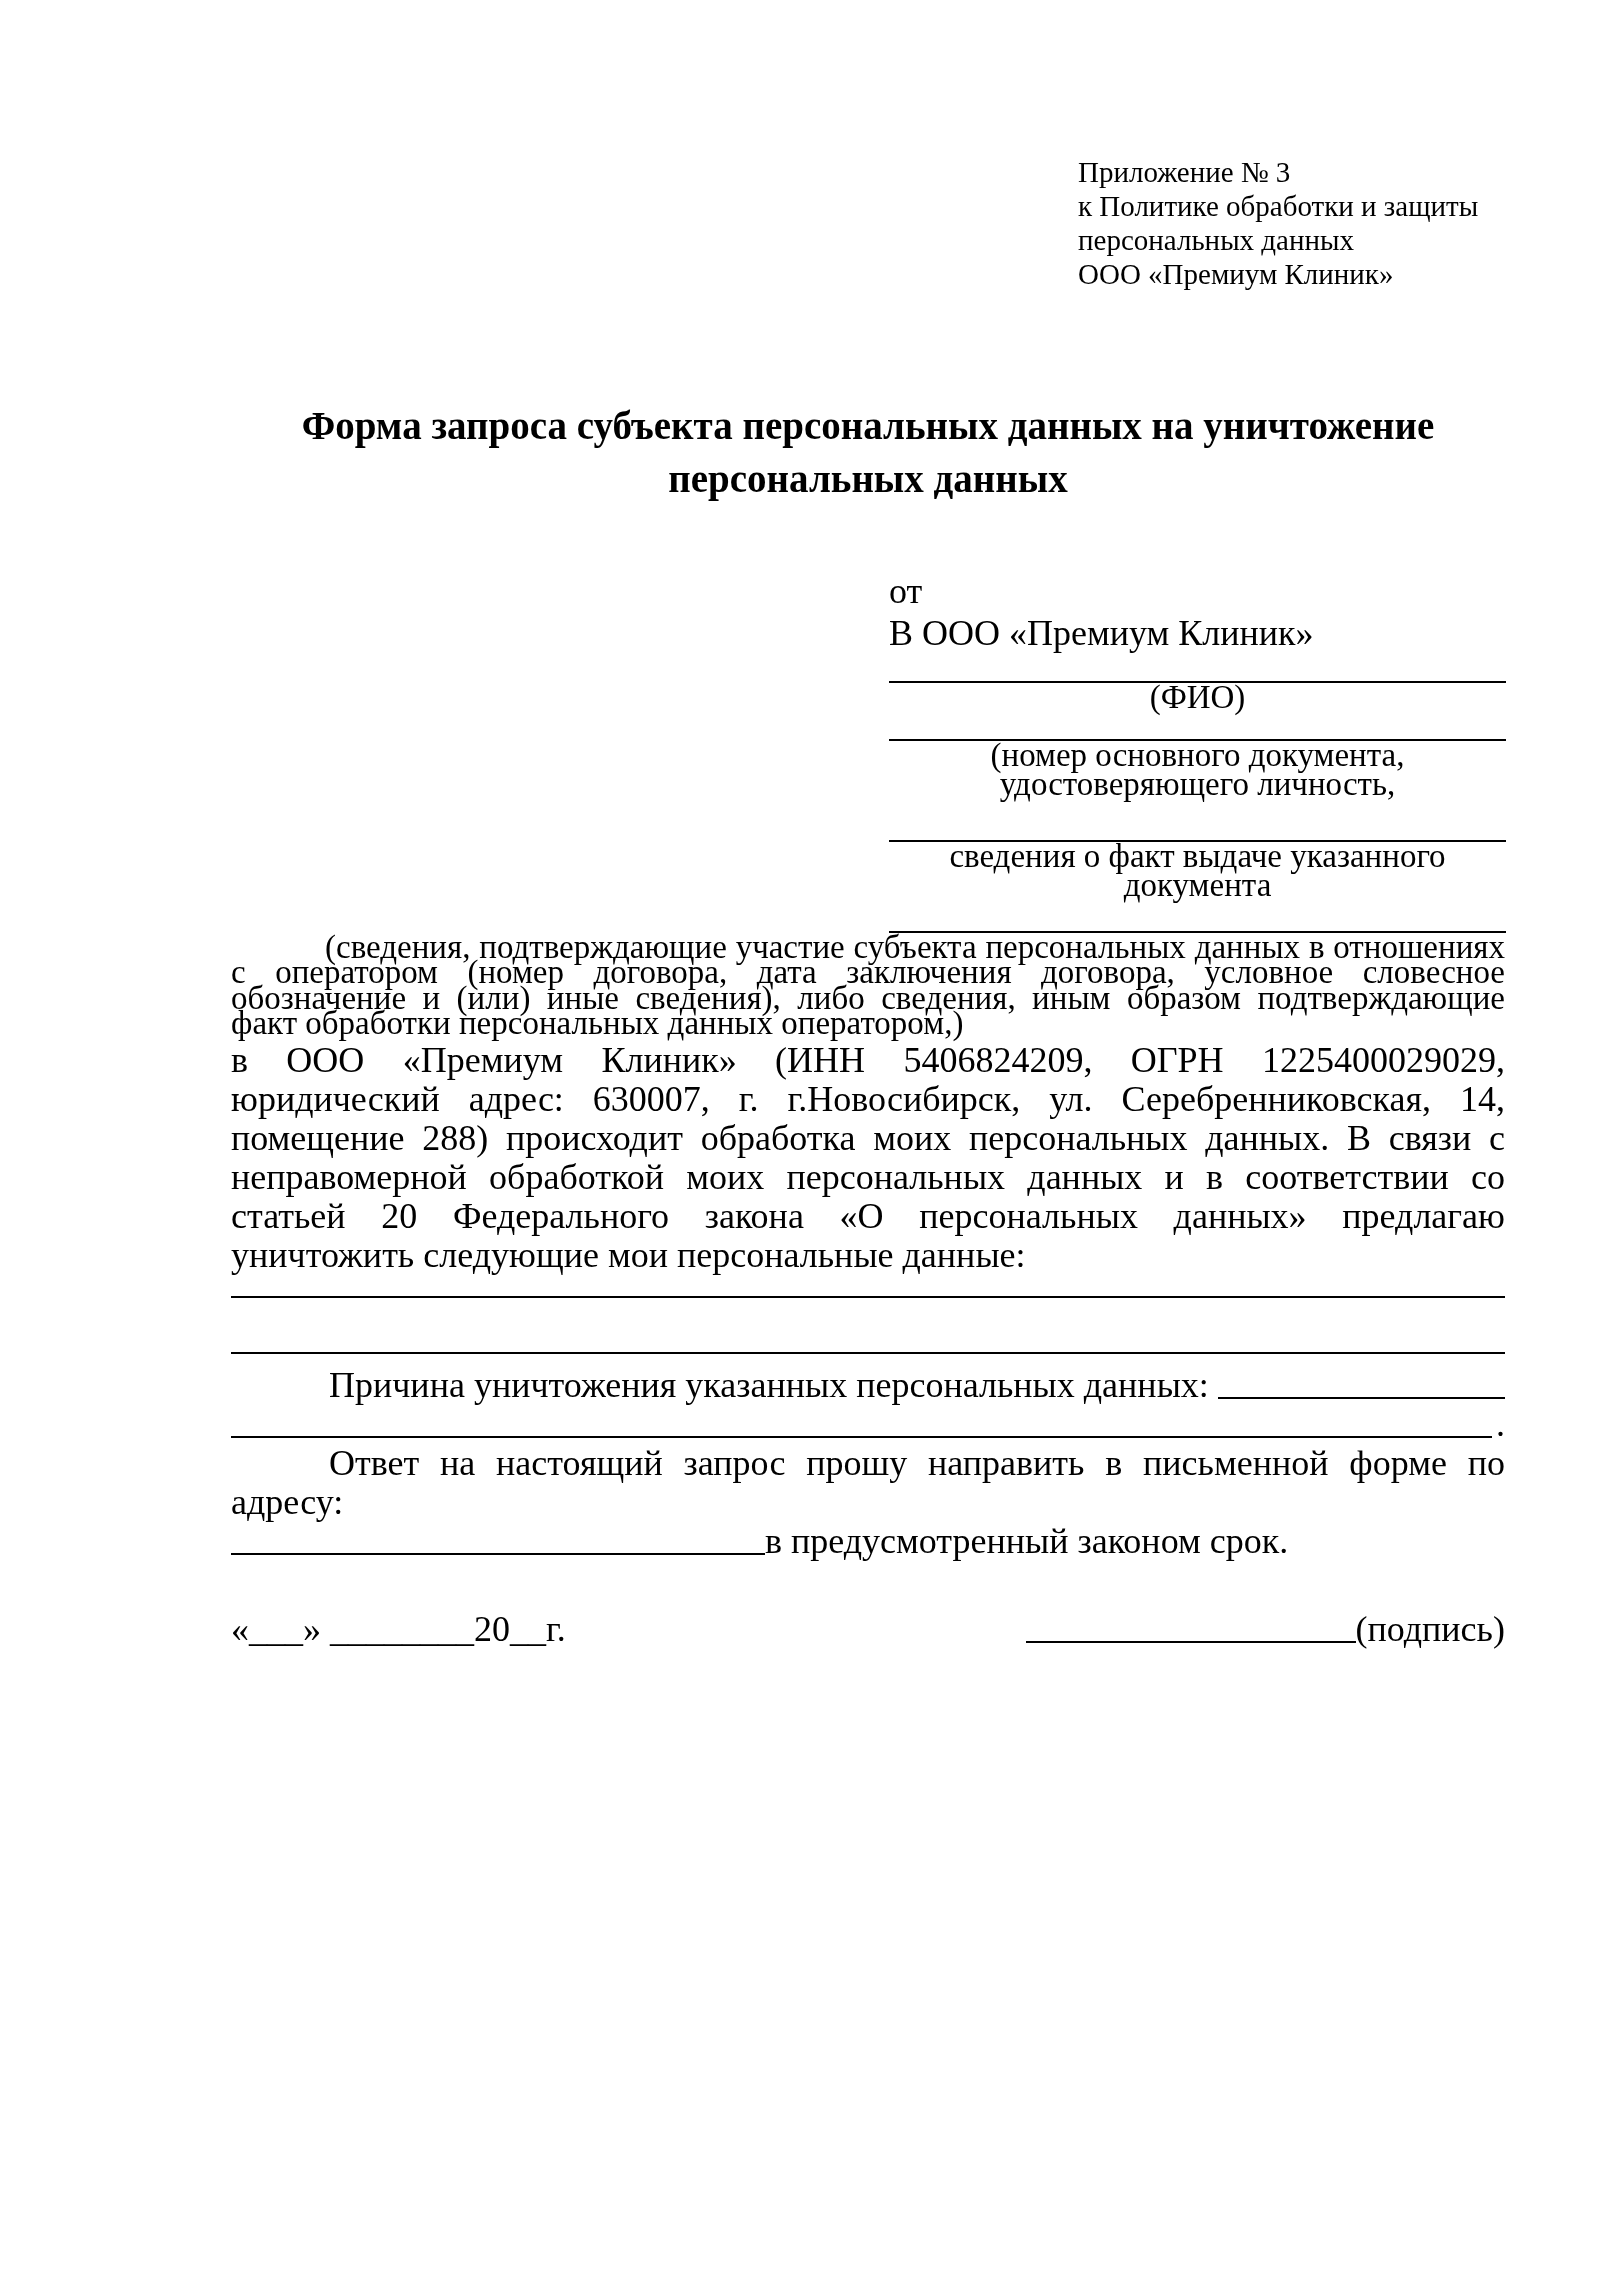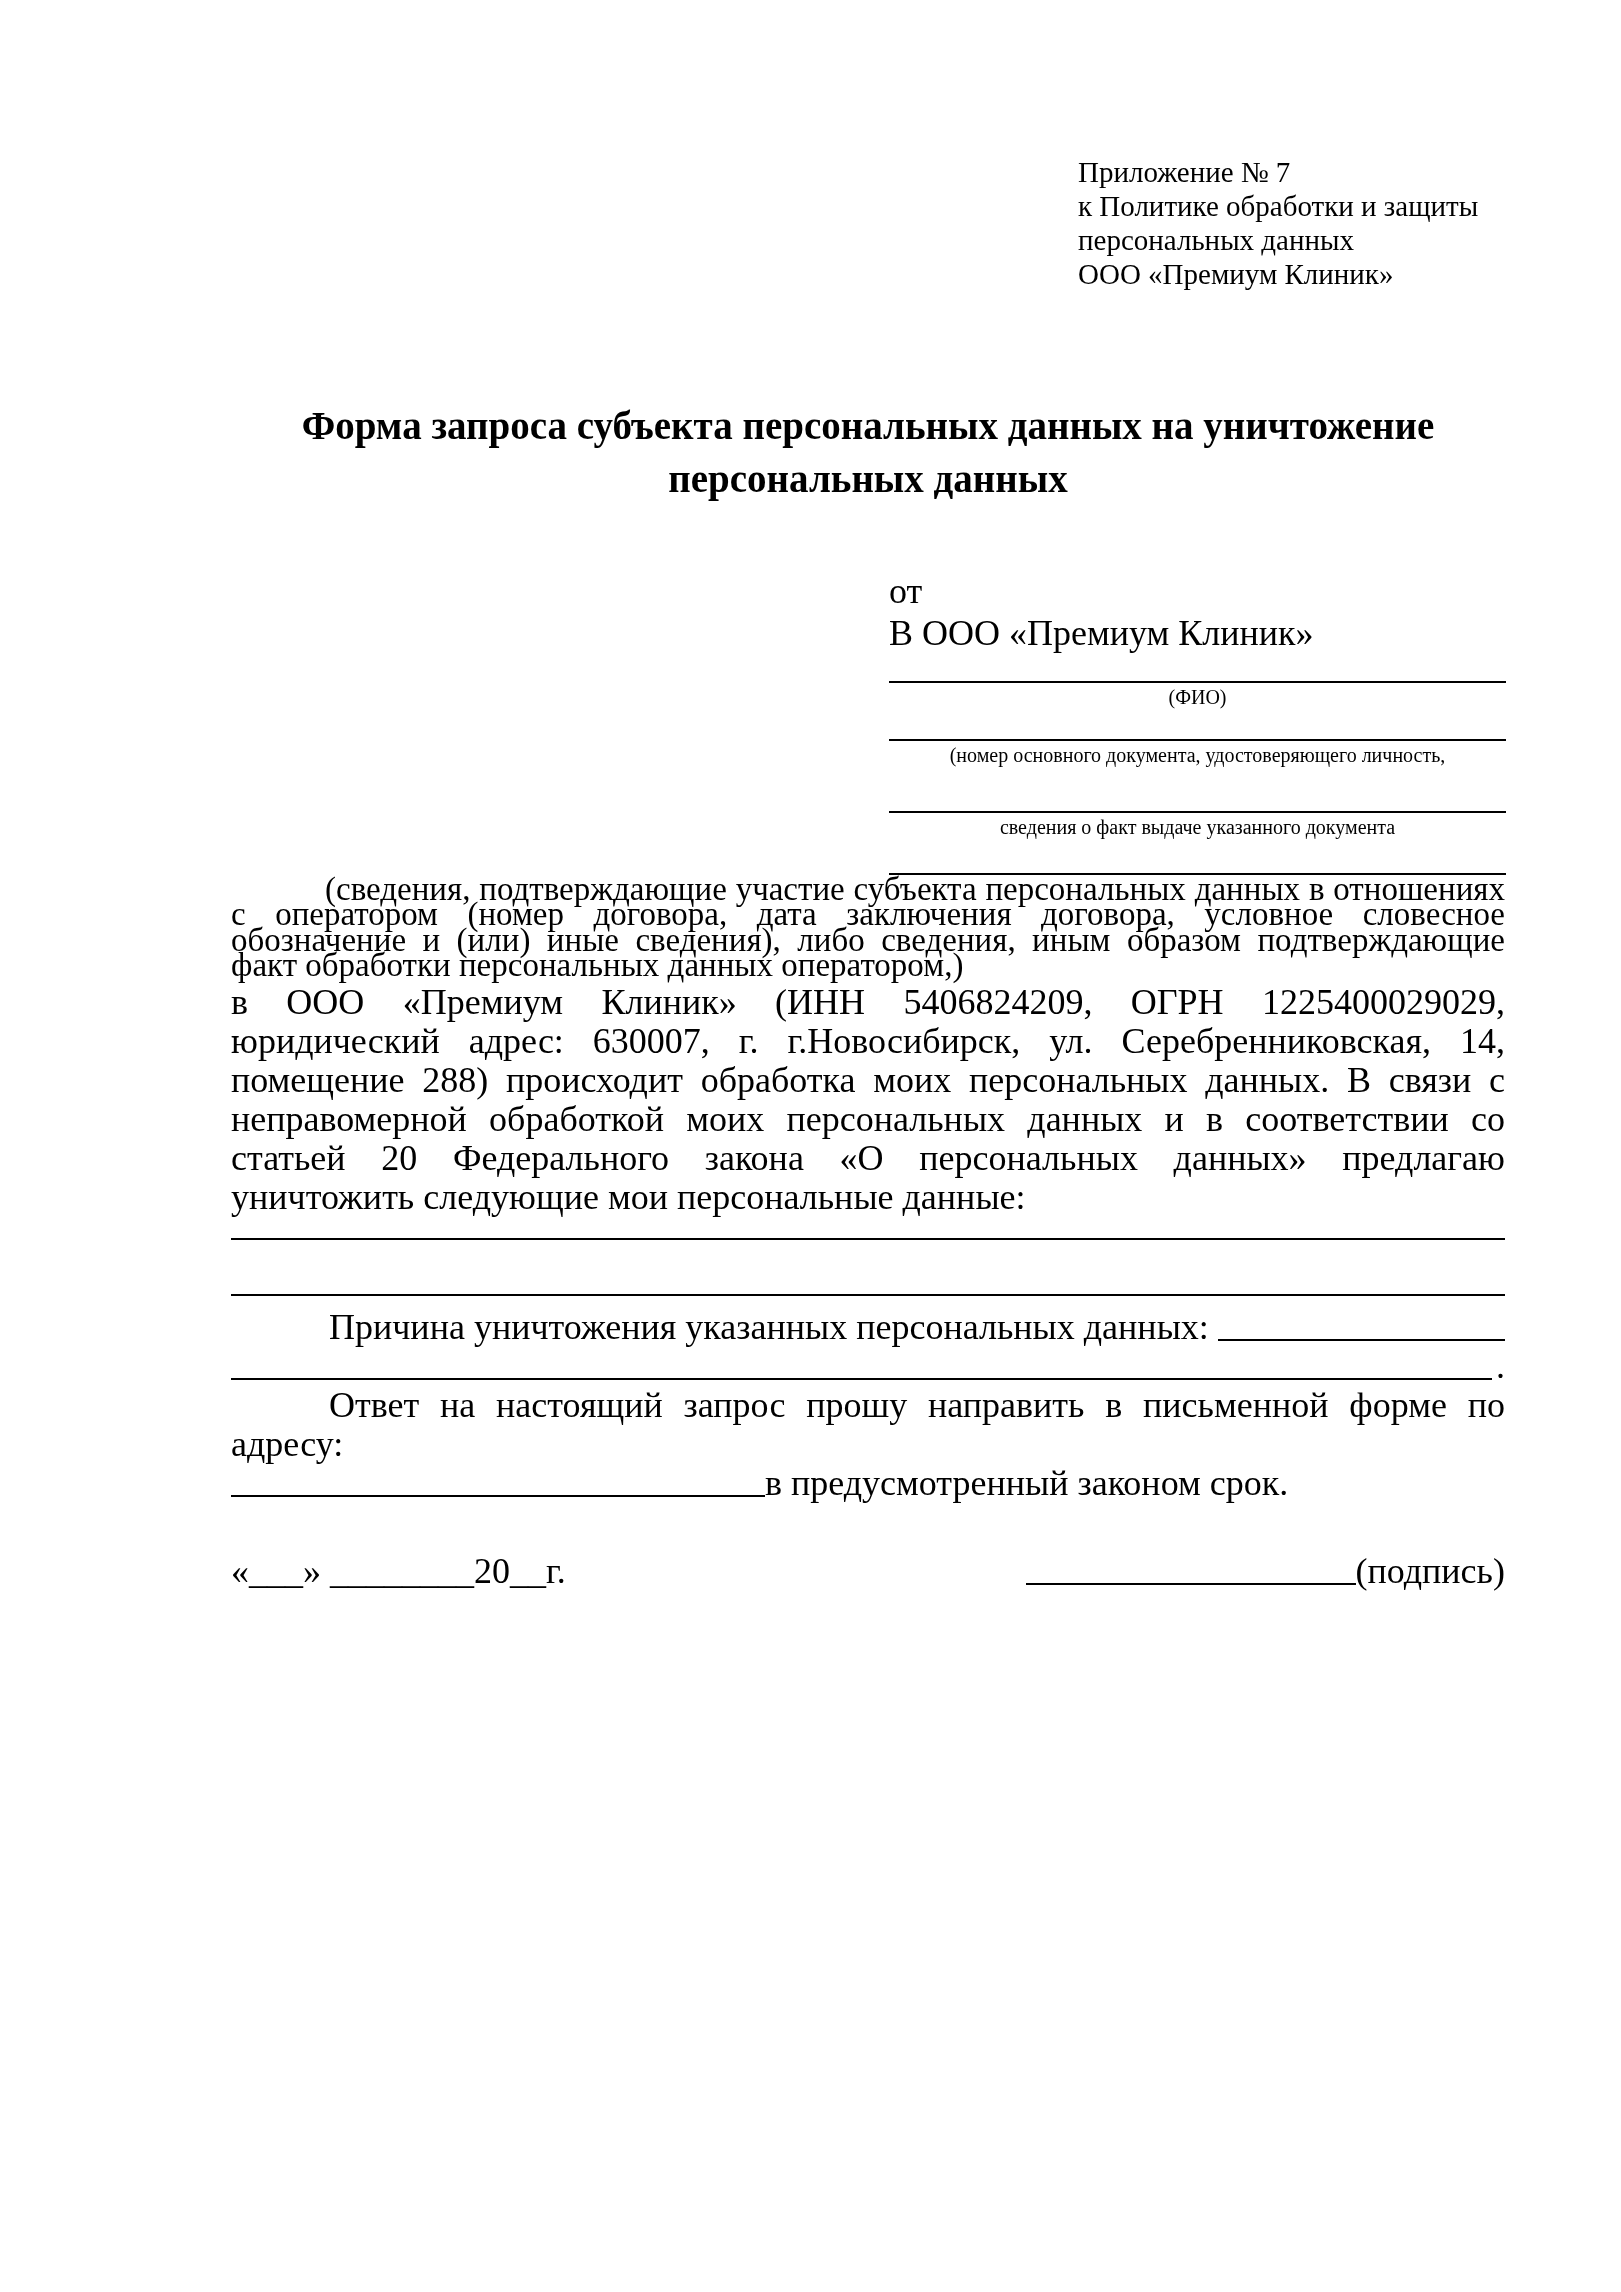--- a/index.html
+++ b/index.html
@@ -41,21 +41,21 @@
     line-height: 42px;
   }
   .blank-line {
     border-bottom: 2.9px solid #000;
   }
   .blank-1 { height: 26.5px; }
   .blank-2 { height: 27.4px; }
   .blank-3 { height: 41px; }
   .blank-4 { height: 31px; }
   .caption {
-    font-size: 20px;
+    font-size: 33px;
     line-height: 29px;
     text-align: center;
   }
 
   
   .consent-line {
     margin-top: 45px;
     display: flex;
     align-items: flex-end;
   }
@@ -136,21 +136,21 @@
     margin-bottom: 5.9px;
   }
 </style>
 </head>
 <body>
 
 <div class="page">
   <div class="content">
 
     <div class="appendix">
-      <div>Приложение № 7</div>
+      <div>Приложение № 3</div>
       <div>к Политике обработки и защиты</div>
       <div>персональных данных</div>
       <div>ООО «Премиум Клиник»</div>
     </div>
 
     <div class="doc-title">
       <div>Форма запроса субъекта персональных данных на уничтожение</div>
       <div>персональных данных</div>
     </div>
 

